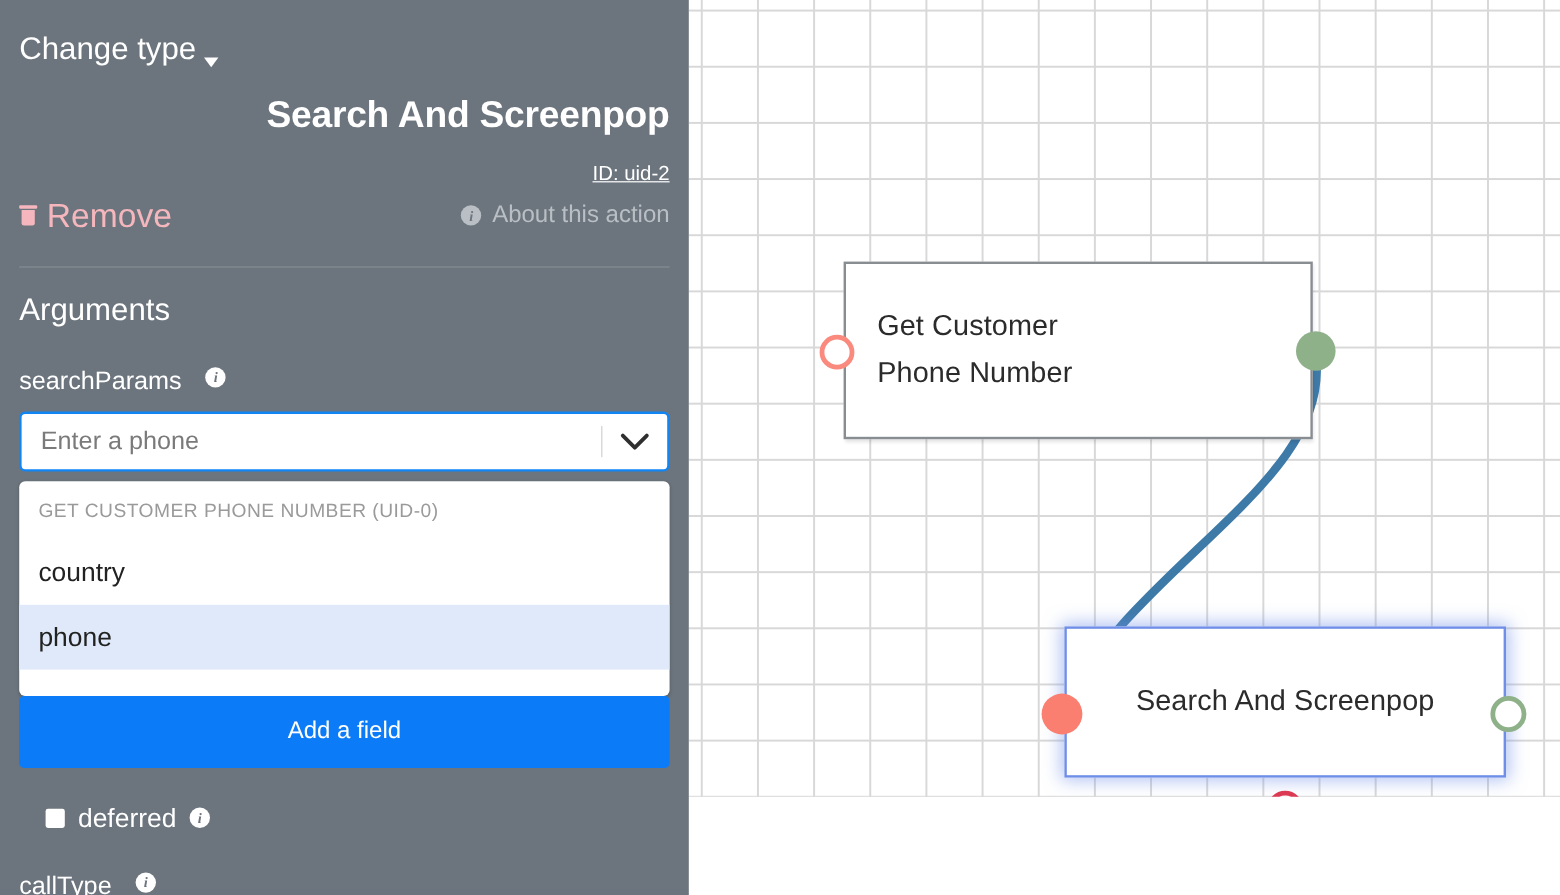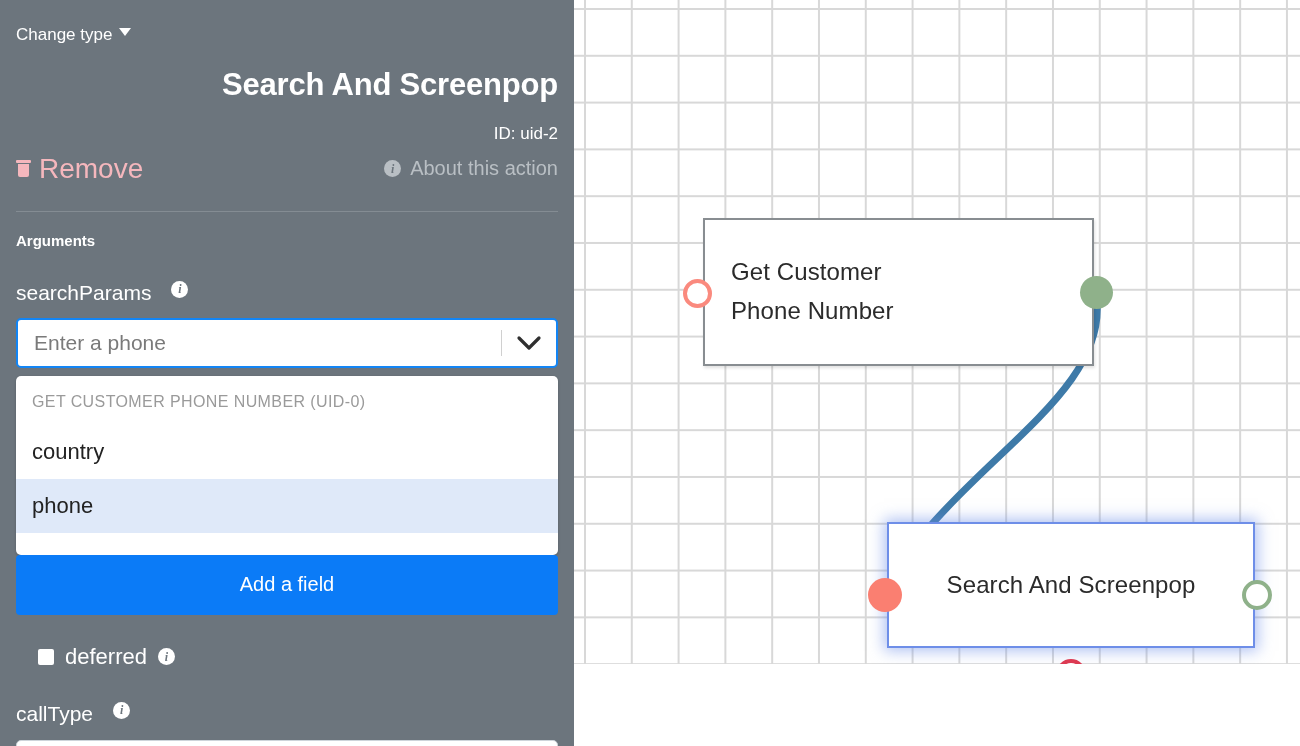--- a/index.html
+++ b/index.html
@@ -128,23 +128,23 @@
     height: 746px;
     background: #6c757d;
     padding: 0 16px;
     color: #ffffff;
     overflow: hidden;
     z-index: 10;
   }
 
   .change-type {
     display: flex;
-    align-items: flex-start;
+    align-items: flex-end;
     gap: 7px;
-    font-size: 17px;
+    font-size: 26px;
     color: #ffffff;
     margin-top: 25px;
     width: fit-content;
     cursor: pointer;
   }
   .caret-down {
     width: 0; height: 0;
     border-left: 6.5px solid transparent;
     border-right: 6.5px solid transparent;
     border-top: 8px solid #ffffff;
@@ -158,20 +158,21 @@
     color: #ffffff;
     margin-top: 22px;
     letter-spacing: -0.2px;
   }
 
   .action-id {
     text-align: right;
     font-size: 17px;
     color: #ffffff;
     margin-top: 18px;
+    text-decoration: underline;
   }
 
   .meta-row {
     display: flex;
     align-items: center;
     justify-content: space-between;
     margin-top: 9px;
   }
 
   .remove-link {
@@ -233,22 +234,22 @@
     color: #6c757d;
   }
 
   .divider {
     height: 1px;
     background: #848c93;
     margin-top: 26px;
   }
 
   .section-title {
-    font-size: 15px;
-    font-weight: bold;
+    font-size: 26px;
+    font-weight: normal;
     margin-top: 20px;
     color: #ffffff;
   }
 
   .field-label {
     display: flex;
     align-items: flex-start;
     gap: 20px;
     font-size: 21px;
     margin-top: 32px;

